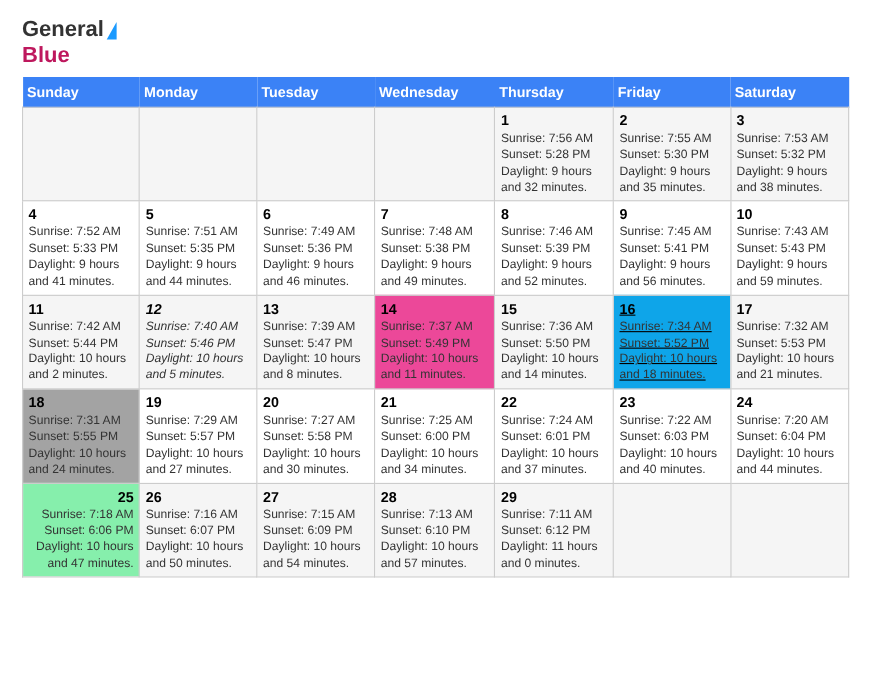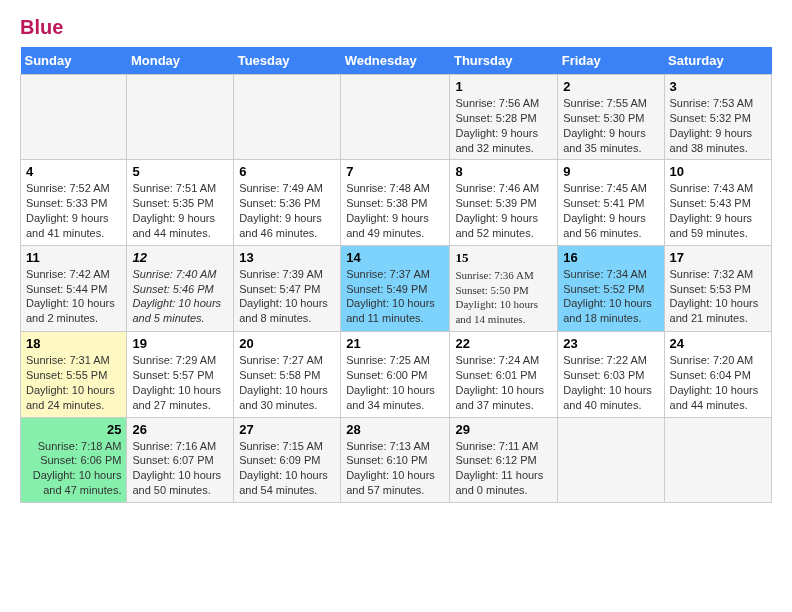--- a/index.html
+++ b/index.html
@@ -77,20 +77,24 @@
     }
     .empty-cell {
       background: #f5f5f5 !important;
     }
   </style>
 </head>
 <body>
 
 <div class="header-area">
   <div class="logo">
+    <div class="logo-line">
+      <span style="font-size:20px;font-weight:bold;color:#333;">General</span>
+      <span style="display:inline-block;width:0;height:0;border-left:9px solid transparent;border-right:0px solid transparent;border-bottom:16px solid #1a9aff;margin-left:3px;vertical-align:middle;"></span>
+    </div>
     <div>
       <span style="font-size:20px;font-weight:bold;color:#be185d;">Blue</span>
     </div>
   </div>
   <div class="title-area">
     <div class="main-title"></div>
     <div class="subtitle"></div>
   </div>
 </div>
 
@@ -161,39 +165,39 @@
           <div class="day-info">Sunrise: 7:42 AM<br>Sunset: 5:44 PM<br>Daylight: 10 hours and 2 minutes.</div>
         </td>
         <td style="background: rgb(245, 245, 245); font-style: italic;">
           <span class="day-num">12</span>
           <div class="day-info">Sunrise: 7:40 AM<br>Sunset: 5:46 PM<br>Daylight: 10 hours and 5 minutes.</div>
         </td>
         <td style="background: rgb(245, 245, 245);">
           <span class="day-num">13</span>
           <div class="day-info">Sunrise: 7:39 AM<br>Sunset: 5:47 PM<br>Daylight: 10 hours and 8 minutes.</div>
         </td>
-        <td style="background: #7dd3fc;">
+        <td style="background: #ec4899;">
           <span class="day-num">14</span>
           <div class="day-info">Sunrise: 7:37 AM<br>Sunset: 5:49 PM<br>Daylight: 10 hours and 11 minutes.</div>
         </td>
-        <td style="background: rgb(245, 245, 245); font-family: Liberation Serif, serif;">
+        <td style="background: rgb(245, 245, 245);">
           <span class="day-num">15</span>
           <div class="day-info">Sunrise: 7:36 AM<br>Sunset: 5:50 PM<br>Daylight: 10 hours and 14 minutes.</div>
         </td>
-        <td style="background: #7dd3fc;">
+        <td style="background: #0ea5e9; text-decoration: underline;">
           <span class="day-num">16</span>
           <div class="day-info">Sunrise: 7:34 AM<br>Sunset: 5:52 PM<br>Daylight: 10 hours and 18 minutes.</div>
         </td>
         <td style="background: rgb(245, 245, 245);">
           <span class="day-num">17</span>
           <div class="day-info">Sunrise: 7:32 AM<br>Sunset: 5:53 PM<br>Daylight: 10 hours and 21 minutes.</div>
         </td>
       </tr>
       <tr>
-        <td style="background: #fef9c3;">
+        <td style="background: #a3a3a3;">
           <span class="day-num">18</span>
           <div class="day-info">Sunrise: 7:31 AM<br>Sunset: 5:55 PM<br>Daylight: 10 hours and 24 minutes.</div>
         </td>
         <td style="background: rgb(255, 255, 255);">
           <span class="day-num">19</span>
           <div class="day-info">Sunrise: 7:29 AM<br>Sunset: 5:57 PM<br>Daylight: 10 hours and 27 minutes.</div>
         </td>
         <td style="background: rgb(255, 255, 255);">
           <span class="day-num">20</span>
           <div class="day-info">Sunrise: 7:27 AM<br>Sunset: 5:58 PM<br>Daylight: 10 hours and 30 minutes.</div>

